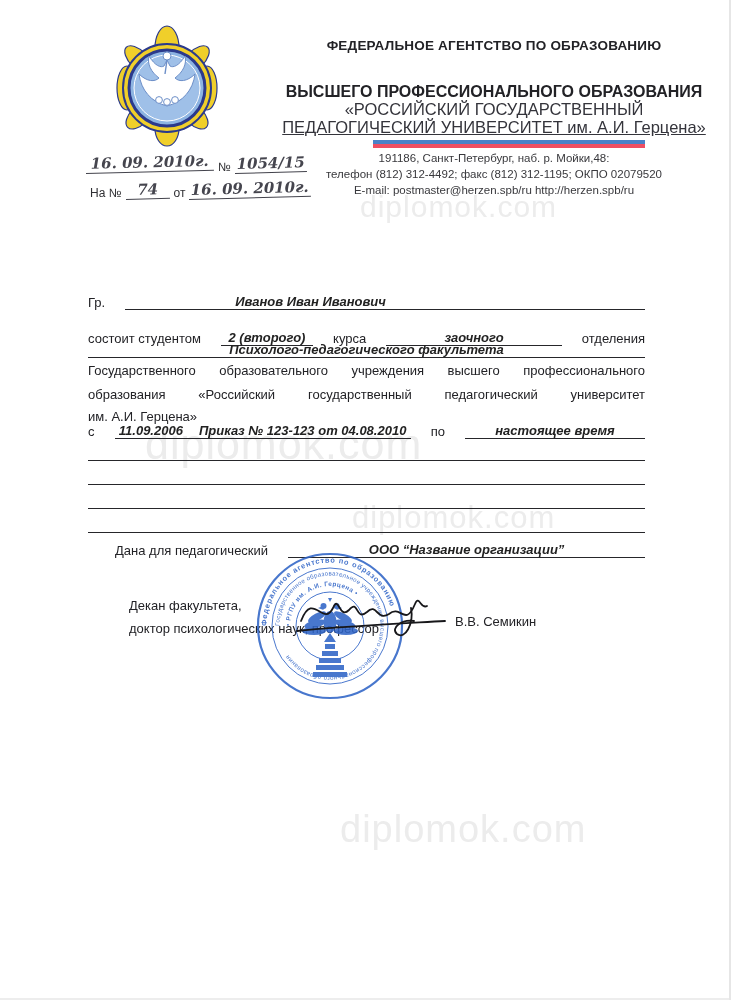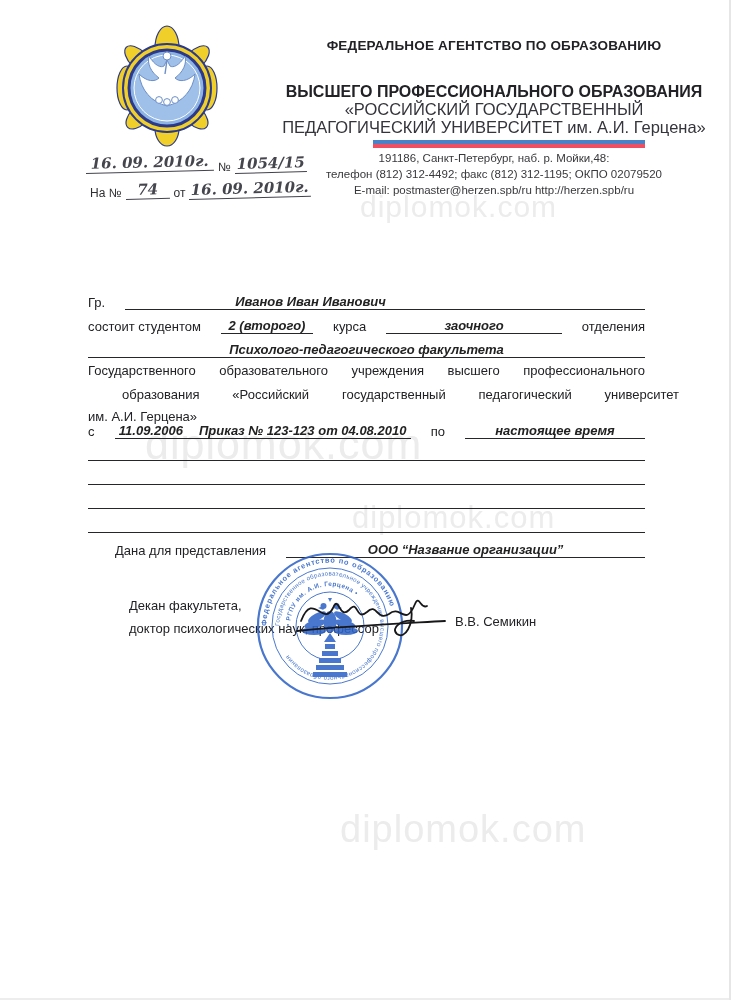--- a/index.html
+++ b/index.html
@@ -10,21 +10,21 @@
     box-shadow: inset -2px 0 0 #e6e6e6, inset 0 -2px 0 #ededed;
   }
   .abs { position:absolute; }
 
   
   .hdr { left:272px; width:444px; text-align:center; z-index:2; }
   .hdr-agency   { top:38px;  font-size:13.5px; font-weight:bold; letter-spacing:.2px; color:#222226; }
   .hdr-gou1     { top:66px;  font-size:13.5px; font-weight:bold; color:#222226; }
   .hdr-gou2     { top:83px;  font-size:16px; font-weight:bold; color:#222226; }
   .hdr-univ1    { top:100px; font-size:16.5px; color:#34343b; }
-  .hdr-univ2    { top:118px; font-size:16.5px; color:#34343b; }
+  .hdr-univ2    { top:118px; font-size:16.5px; color:#34343b;text-decoration:underline; }
   .flagbar { left:373px; top:140px; width:272px; height:8px; z-index:2; }
   .flagbar .b { height:4px; }
   .flagbar .r { height:4px; }
   .hdr-addr  { top:152px; font-size:11.5px; color:#38383c; }
   .hdr-phone { top:168px; font-size:11.5px; color:#38383c; }
   .hdr-mail  { top:184px; font-size:11.5px; color:#38383c; }
 
   
   .reg { left:86px; top:148px; width:232px; z-index:2; font-size:12px; color:#2f2f33; }
   .reg-line { display:flex; align-items:flex-end; height:26px; }
@@ -53,27 +53,27 @@
 
   
   .row { position:absolute; left:88px; width:557px; display:flex; align-items:flex-end;
          font-size:13px; height:20px; z-index:2; color:#222226;gap:20px; }
   .lbl { white-space:nowrap; }
   .fill { flex:1; border-bottom:1.6px solid #26262a; display:flex; align-items:flex-end;
           justify-content:center; height:100%; min-width:0; }
   .val { font-weight:bold; font-style:italic; white-space:nowrap; color:#222; }
   .row-gr      { top:290px; }
   .row-gr .fill { justify-content:flex-start; padding-left:110px; }
-  .row-course  { top:314px;text-align:right; }
+  .row-course  { top:326px;text-align:right; }
   .f-course { flex:1.05; }
   .f-branch { flex:2.0; }
   .row-faculty { top:338px; }
   .para { position:absolute; left:88px; width:557px; font-size:13px; z-index:2; color:#222226; }
   .para.just { text-align:justify; text-align-last:justify; }
-  .p1 { top:363px; } .p2 { top:387px;margin-left:34px; } .p3 { top:409px; }
+  .p1 { top:363px; } .p2 { top:387px; } .p3 { top:409px; }
   .row-since { top:421px; height:18px; }
   .f-since { flex:2.55; gap:16px; }
   .f-until { flex:1.55; }
   .blank { position:absolute; left:88px; width:557px; border-bottom:1.6px solid #26262a; height:0; z-index:2; }
   .bl1 { top:460px; } .bl2 { top:484px; } .bl3 { top:508px; } .bl4 { top:532px; }
   .row-issued { top:539px; left:115px; width:530px; height:19px; }
 
   
   .signoff { left:88px; top:594px; font-size:13px; line-height:23px; z-index:2; color:#222226;margin-left:41px; }
   .sig-name { left:455px; top:614px; font-size:13px; z-index:4; color:#222226; }
@@ -194,21 +194,21 @@
         <span class="val">настоящее время</span>
       </span>
   </div>
 
   <div class="blank bl1"></div>
   <div class="blank bl2"></div>
   <div class="blank bl3"></div>
   <div class="blank bl4"></div>
 
   <div class="row row-issued">
-    <span class="lbl">Дана для представления</span>
+    <span class="lbl">Дана для педагогический</span>
     <span class="fill">
         <span class="val">ООО “Название организации”</span>
       </span>
   </div>
 
   <div class="abs signoff">
     <div>Декан факультета,</div>
     <div>доктор психологических наук, профессор</div>
   </div>
   <div class="abs sig-name">В.В. Семикин</div>

